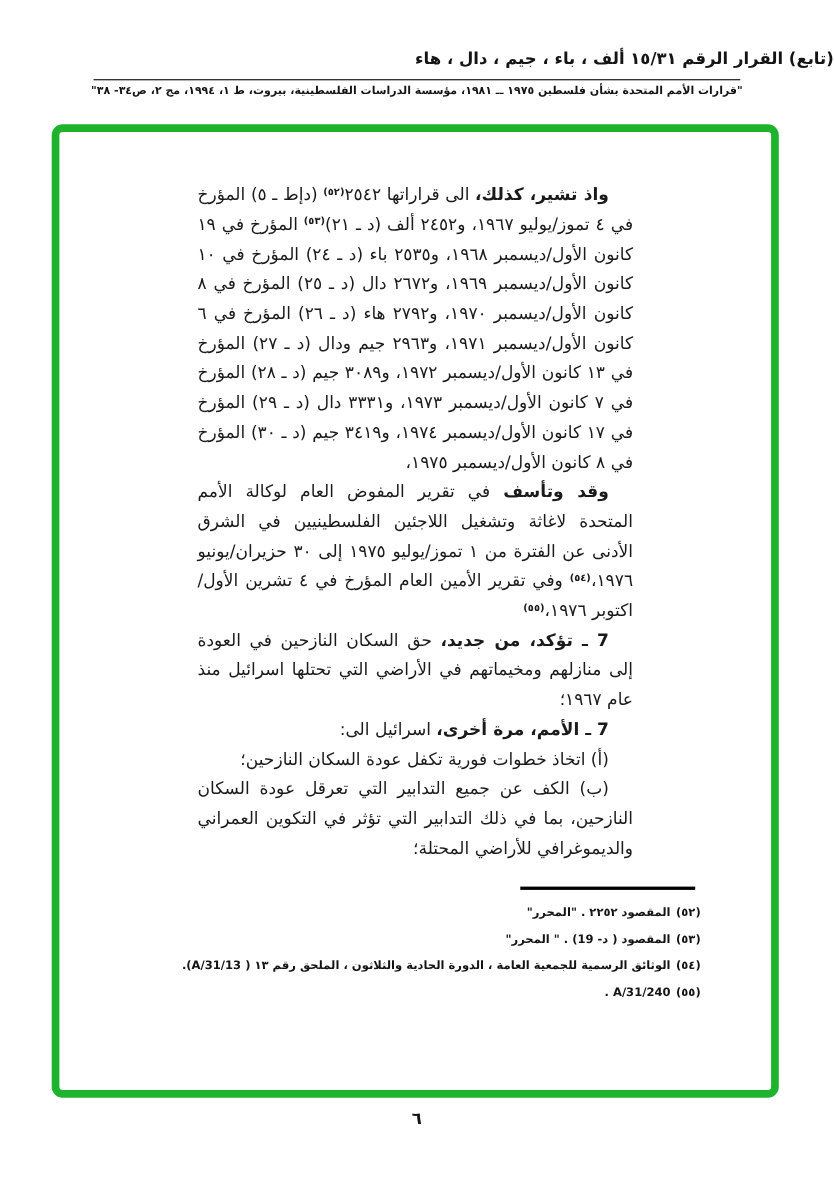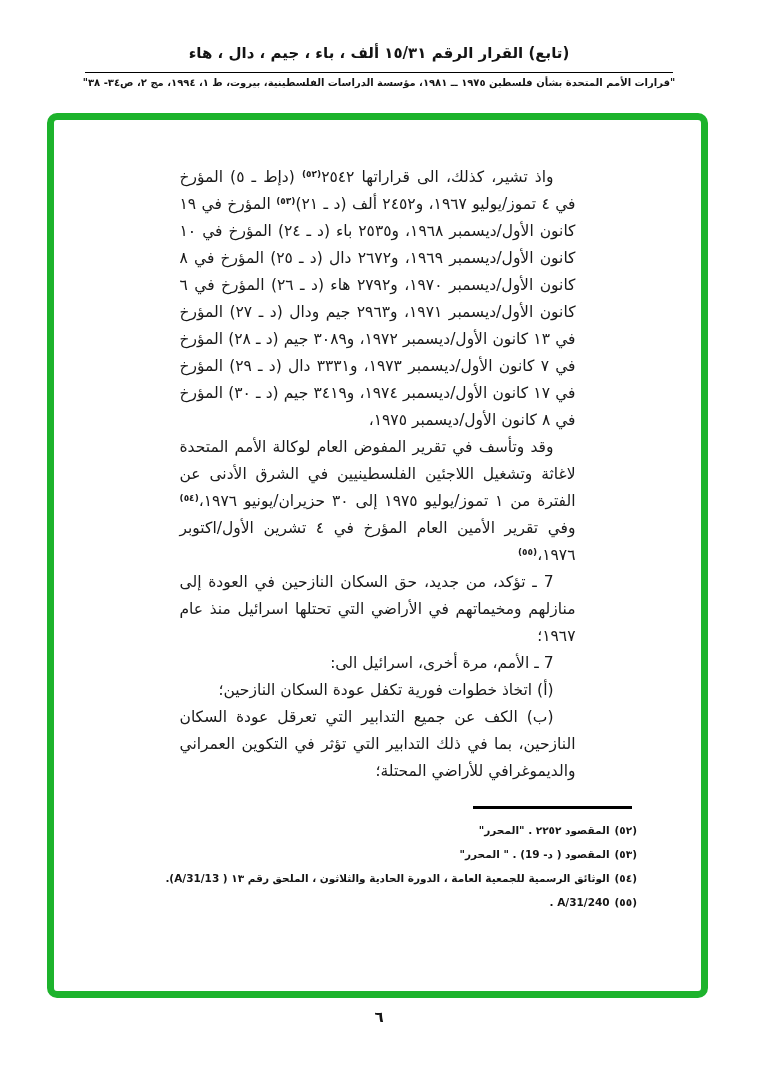--- a/index.html
+++ b/index.html
@@ -1,40 +1,40 @@
 <!DOCTYPE html>
 <html lang="ar"><head>
 <meta charset="utf-8">
 <style>
   html,body{margin:0;padding:0;}
   body{
     width:758px;height:1078px;position:relative;background:#ffffff;
     font-family:"DejaVu Sans",sans-serif;color:#141414;overflow:hidden;
   }
   .header-title{
-    position:absolute;top:44px;left:0;right:0;text-align:center;
+    position:absolute;top:44px;left:0;right:0;text-align:right;
     direction:rtl;font-size:15px;font-weight:bold;white-space:nowrap;letter-spacing:.3px;
   }
   .header-rule{
     position:absolute;top:72px;left:85px;width:588px;height:1px;background:#000;
   }
   .header-citation{
     position:absolute;top:77px;left:0;right:0;text-align:center;
     direction:rtl;font-size:10px;font-weight:bold;white-space:nowrap;
   }
   .green-box{
     position:absolute;left:47px;top:113px;width:661px;height:885px;
     box-sizing:border-box;border:7px solid #1db32c;border-radius:10px;background:#fff;
   }
   .body-text{
     position:absolute;top:44px;left:0;right:0;margin:0 auto;width:396px;
     direction:rtl;text-align:justify;font-size:15.5px;line-height:27px;color:#1a1a1a;
   }
   .para{margin:0;text-indent:22px;}
-  .para b{font-weight:normal;}
+  .para b{font-weight:bold;}
   sup.fn-ref{font-size:9px;line-height:0;vertical-align:5px;font-weight:bold;}
   .footnote-rule{
     position:absolute;top:686px;right:69px;width:159px;height:3px;background:#000;
   }
   .footnotes{
     position:absolute;top:698px;right:64px;width:400px;
     direction:rtl;text-align:right;font-size:10.5px;font-weight:bold;line-height:24px;
   }
   .footnote-row{white-space:nowrap;}
   .footnote-label{margin-left:5px;}

